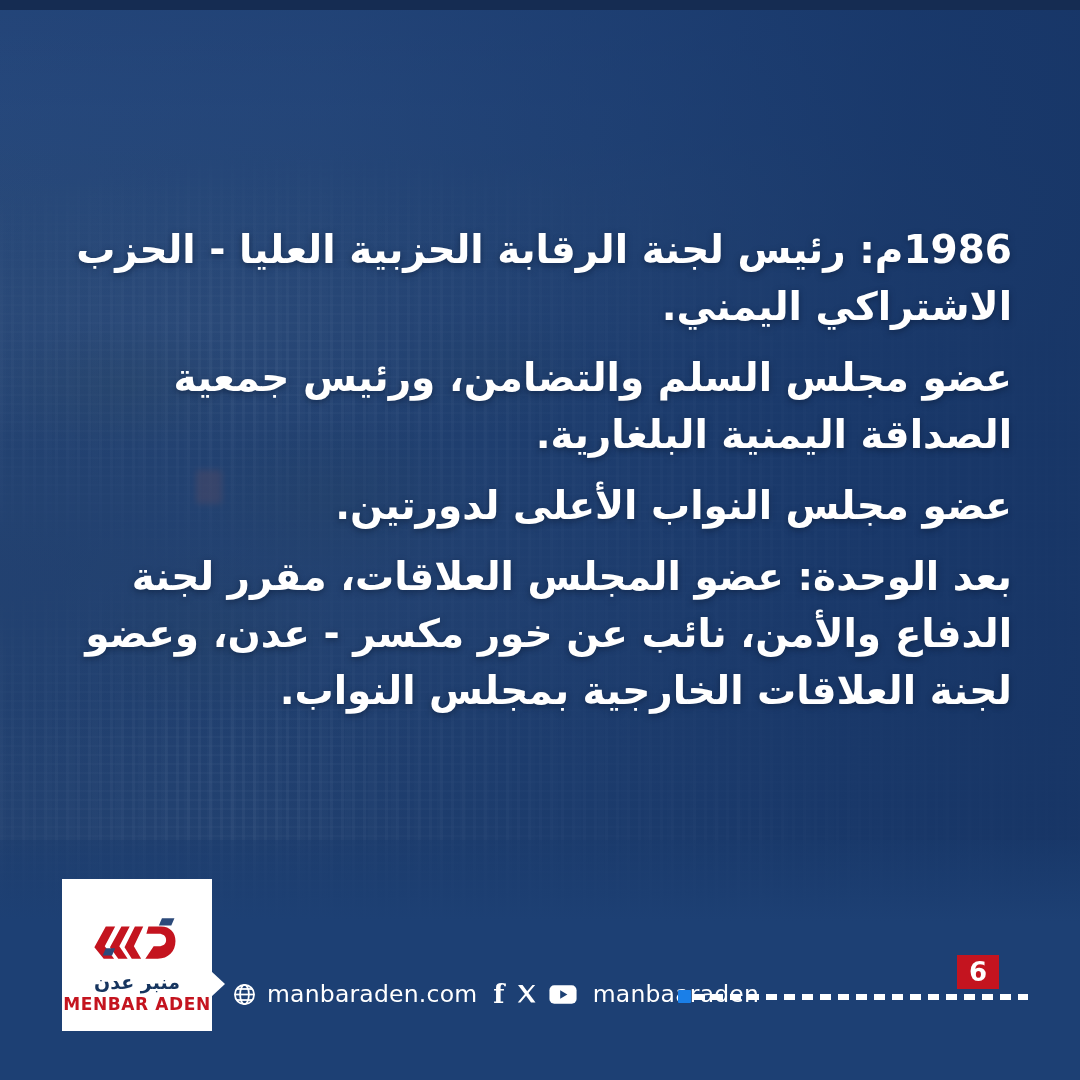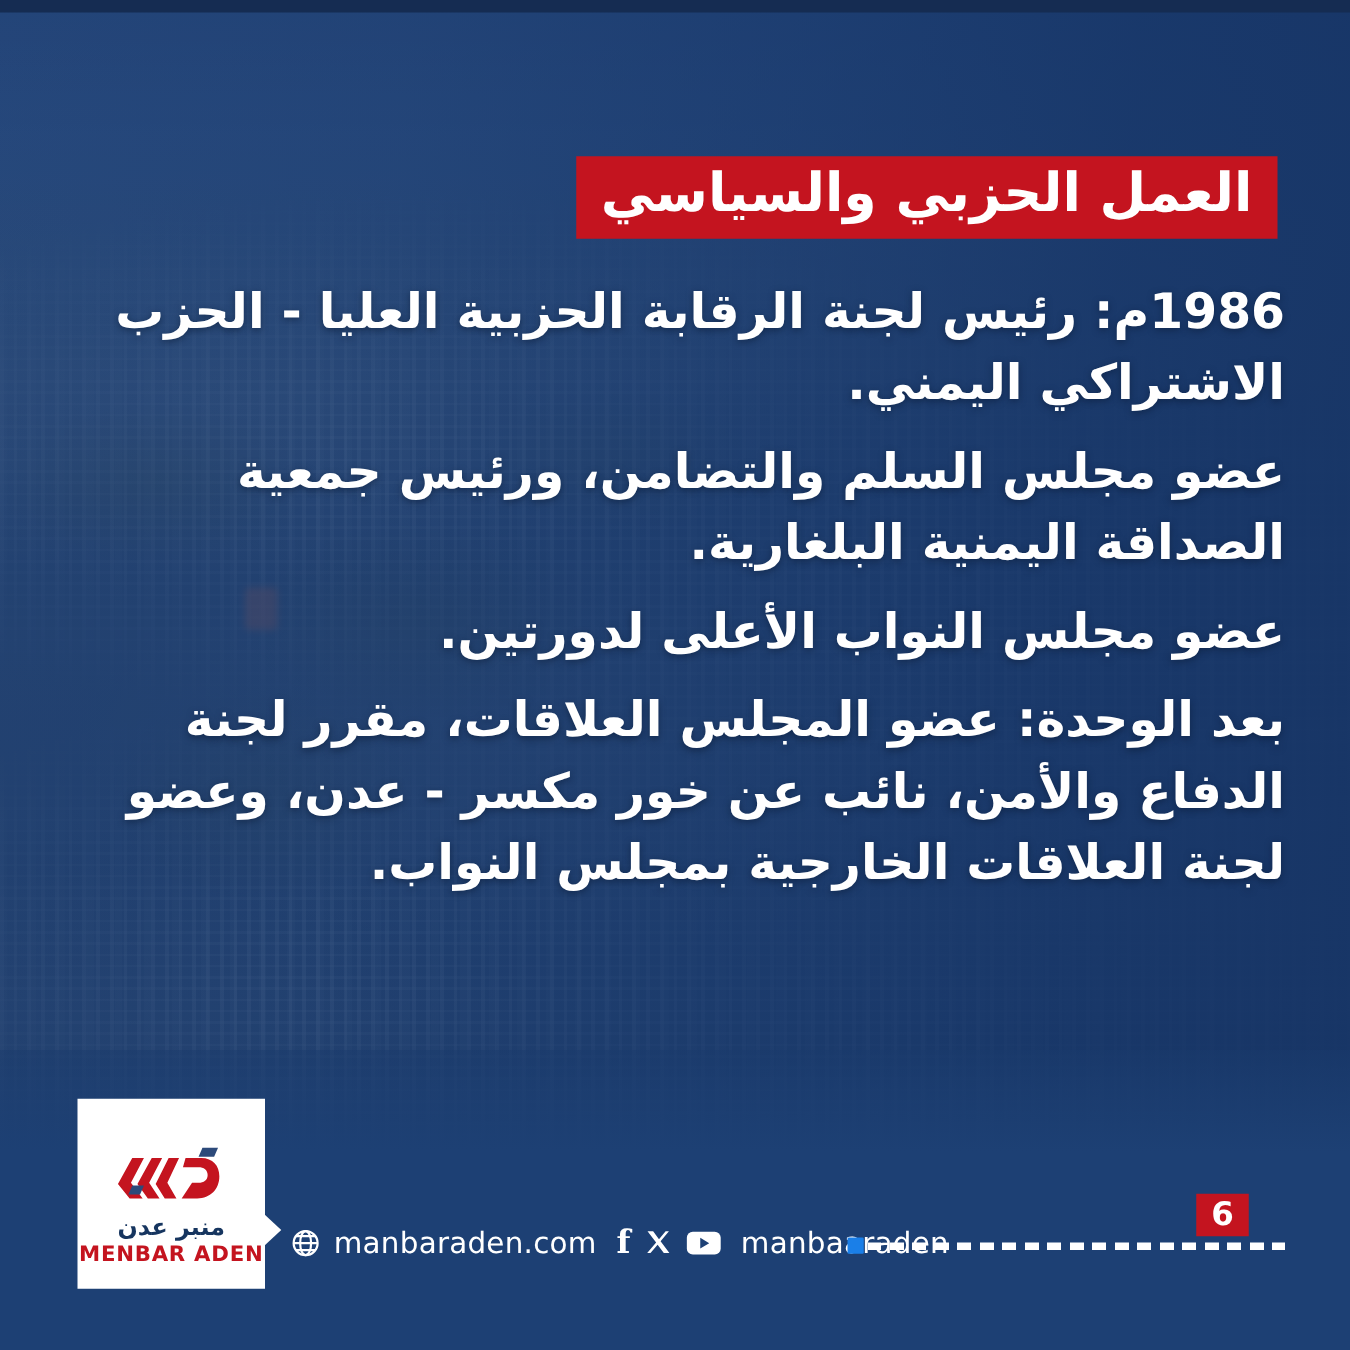--- a/index.html
+++ b/index.html
@@ -98,21 +98,21 @@
     font-size:43px;
     font-weight:bold;
     line-height:1;
     direction:rtl;
     white-space:nowrap;
     letter-spacing:-.5px;
   }
 
   
   .body-text{
-    position:absolute;right:52px;top:222px;width:980px;
+    position:absolute;right:68px;top:222px;width:980px;
     direction:rtl;text-align:right;
     color:#ffffff;
     font-size:39px;
     font-weight:bold;
     line-height:1.46;
     text-shadow:0 2px 6px rgba(10,26,52,.55);
   }
   .body-text p{margin:0 0 14px 0;}
   .body-text p:last-child{margin-bottom:0;}
 
@@ -191,23 +191,20 @@
     <div class="bg-buildings"></div>
     <div class="bg-greenery"></div>
     <div class="bg-accent-dot"></div>
   </div>
 
   <div class="overlay-base"></div>
   <div class="overlay-right"></div>
   <div class="overlay-bottom"></div>
   <div class="top-bar"></div>
 
-  <div class="title-banner">
-    <div class="title-text">العمل الحزبي والسياسي</div>
-  </div>
 
   <div class="body-text">
     <p>1986م: رئيس لجنة الرقابة الحزبية العليا - الحزب الاشتراكي اليمني.</p>
     <p>عضو مجلس السلم والتضامن، ورئيس جمعية الصداقة اليمنية البلغارية.</p>
     <p>عضو مجلس النواب الأعلى لدورتين.</p>
     <p>بعد الوحدة: عضو المجلس العلاقات، مقرر لجنة الدفاع والأمن، نائب عن خور مكسر - عدن، وعضو لجنة العلاقات الخارجية بمجلس النواب.</p>
   </div>
 
   <div class="logo-box">
     <svg class="logo-mark" viewBox="0 0 200 100">

